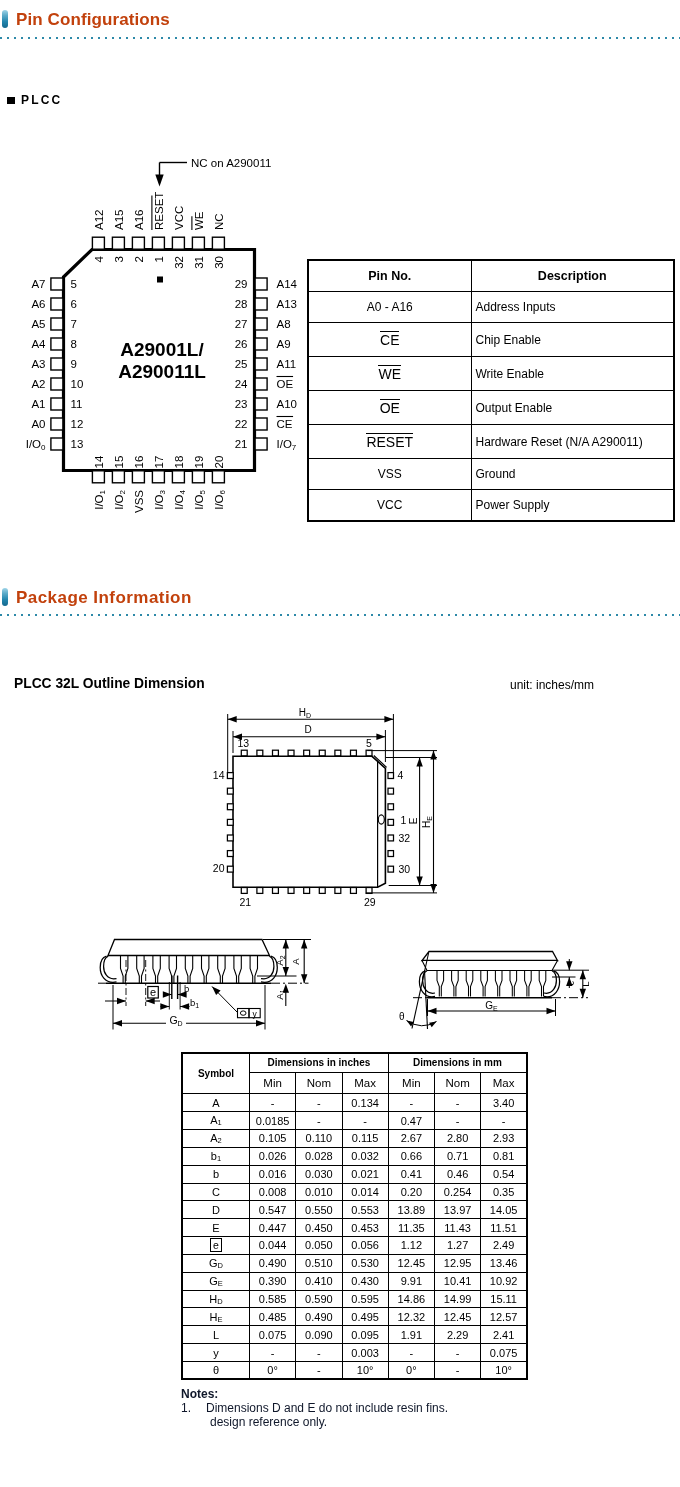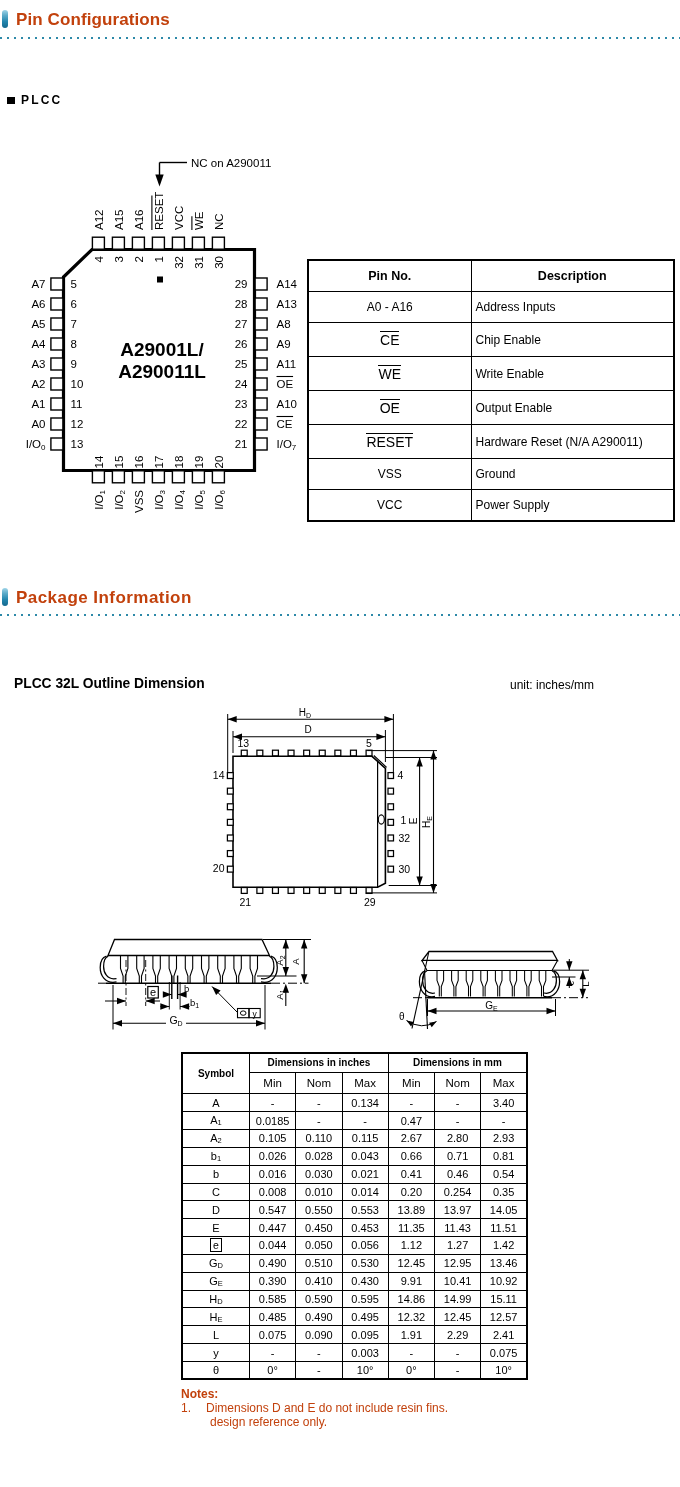--- a/index.html
+++ b/index.html
@@ -20,21 +20,21 @@
 sub { font-size:8px; }
 .dimtbl { position:absolute; left:181px; top:1052px; width:347px; border-collapse:collapse;
           table-layout:fixed; border:2px solid #000; }
 .dimtbl td { border:1px solid #000; text-align:center; font-size:11px; height:17.85px;
              padding:0; vertical-align:middle; }
 .dimtbl .sym { width:67.5px; font-size:13.5px;margin-top:40px; }
 .dimtbl .h1 td { height:19px; font-size:10px; }
 .dimtbl .h2 td { height:21.8px; font-size:11.5px; }
 .sb { font-size:7.5px; vertical-align:-0.5px; }
 .ebox { border:1px solid #000; padding:0 2.5px; font-size:10.5px; }
-.notes { position:absolute; left:181px; top:1388px; font-size:12px; line-height:13.8px; color:#c2410c; }
+.notes { position:absolute; left:181px; top:1388px; font-size:12px; line-height:13.8px; color:#0f172a; }
 .nn { display:inline-block; width:25px; }
 .scn { font-size:8.5px; }
 </style></head><body>
 <div class="page">
   <div class="pill" style="top:9.5px"></div>
   <div class="shead" style="top:10px;letter-spacing:0.1px">Pin Configurations</div>
   <div class="dots" style="top:37px"></div>
 
   <div style="position:absolute;left:7px;top:96.5px;width:7.5px;height:7.5px;background:#000"></div>
   <div style="position:absolute;left:21px;top:93px;font-size:12px;font-weight:bold;letter-spacing:2.2px">PLCC</div>
@@ -409,21 +409,21 @@
           <td>0.110</td>
           <td>0.115</td>
           <td>2.67</td>
           <td>2.80</td>
           <td>2.93</td>
         </tr>
         <tr>
           <td>b<span class="sb">1</span></td>
           <td>0.026</td>
           <td>0.028</td>
-          <td>0.043</td>
+          <td>0.032</td>
           <td>0.66</td>
           <td>0.71</td>
           <td>0.81</td>
         </tr>
         <tr>
           <td>b</td>
           <td>0.016</td>
           <td>0.030</td>
           <td>0.021</td>
           <td>0.41</td>
@@ -457,21 +457,21 @@
           <td>11.43</td>
           <td>11.51</td>
         </tr>
         <tr>
           <td><span class="ebox">e</span></td>
           <td>0.044</td>
           <td>0.050</td>
           <td>0.056</td>
           <td>1.12</td>
           <td>1.27</td>
-          <td>1.42</td>
+          <td>2.49</td>
         </tr>
         <tr>
           <td>G<span class="sb">D</span></td>
           <td>0.490</td>
           <td>0.510</td>
           <td>0.530</td>
           <td>12.45</td>
           <td>12.95</td>
           <td>13.46</td>
         </tr>

